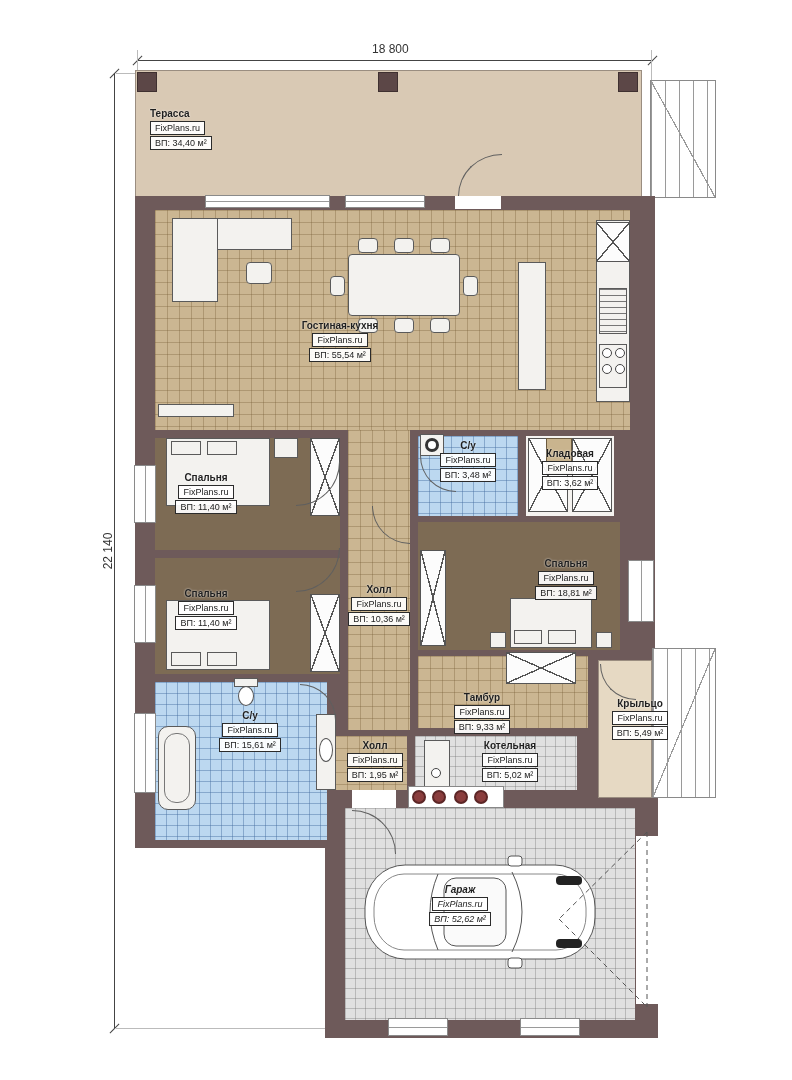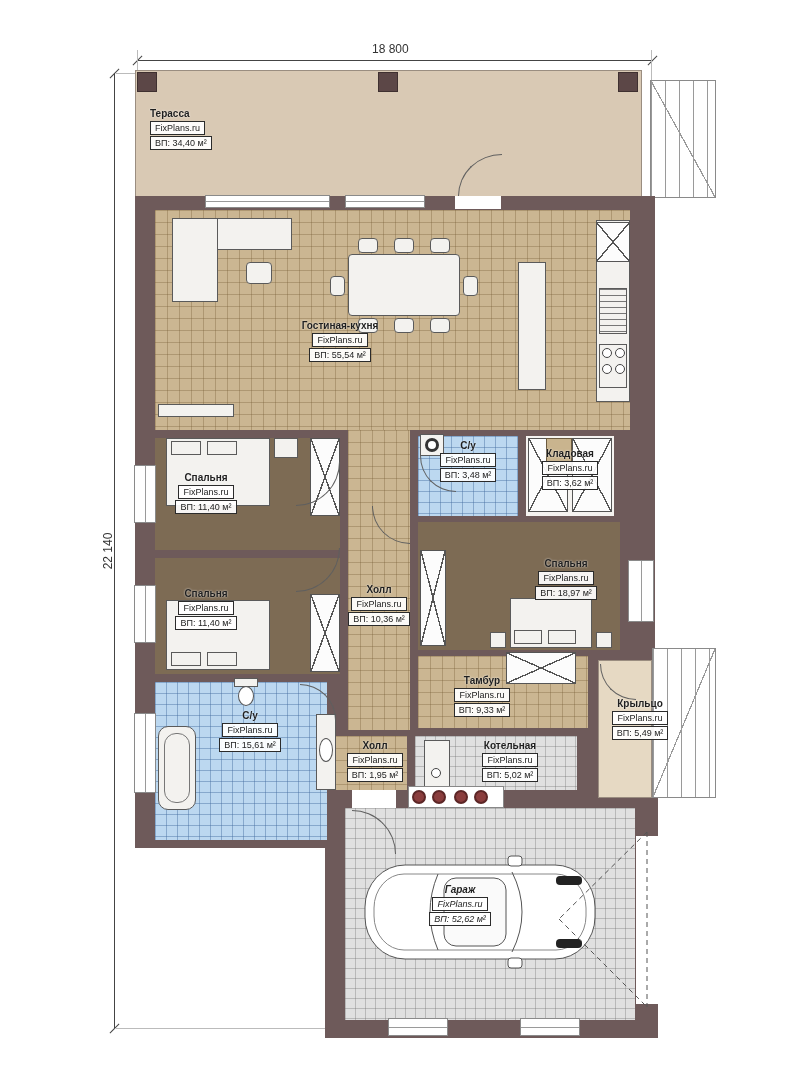--- a/index.html
+++ b/index.html
@@ -246,28 +246,28 @@
     <div class="box">ВП: 3,48 м²</div>
   </div>
   <div class="label" style="left:522px;top:448px;">
     <div class="rname">Кладовая</div>
     <div class="box">FixPlans.ru</div>
     <div class="box">ВП: 3,62 м²</div>
   </div>
   <div class="label" style="left:518px;top:558px;">
     <div class="rname">Спальня</div>
     <div class="box">FixPlans.ru</div>
-    <div class="box">ВП: 18,97 м²</div>
+    <div class="box">ВП: 18,81 м²</div>
   </div>
   <div class="label" style="left:331px;top:584px;">
     <div class="rname">Холл</div>
     <div class="box">FixPlans.ru</div>
     <div class="box">ВП: 10,36 м²</div>
   </div>
-  <div class="label" style="left:434px;top:675px;">
+  <div class="label" style="left:434px;top:692px;">
     <div class="rname">Тамбур</div>
     <div class="box">FixPlans.ru</div>
     <div class="box">ВП: 9,33 м²</div>
   </div>
   <div class="label" style="left:592px;top:698px;">
     <div class="rname">Крыльцо</div>
     <div class="box">FixPlans.ru</div>
     <div class="box">ВП: 5,49 м²</div>
   </div>
   <div class="label" style="left:202px;top:710px;">

